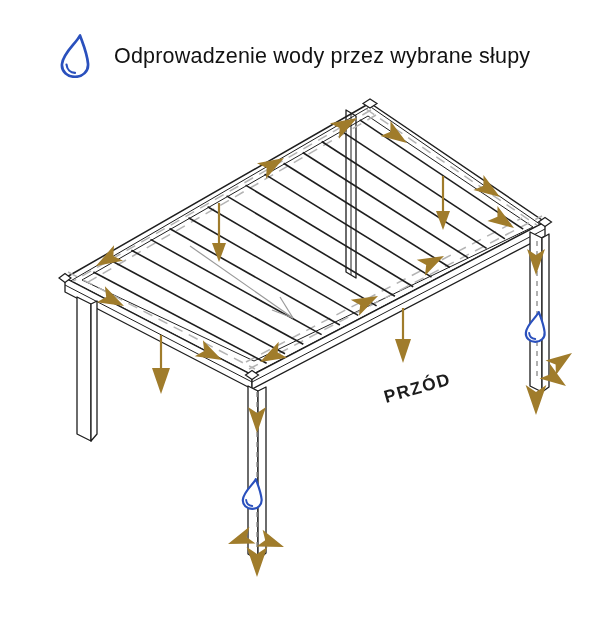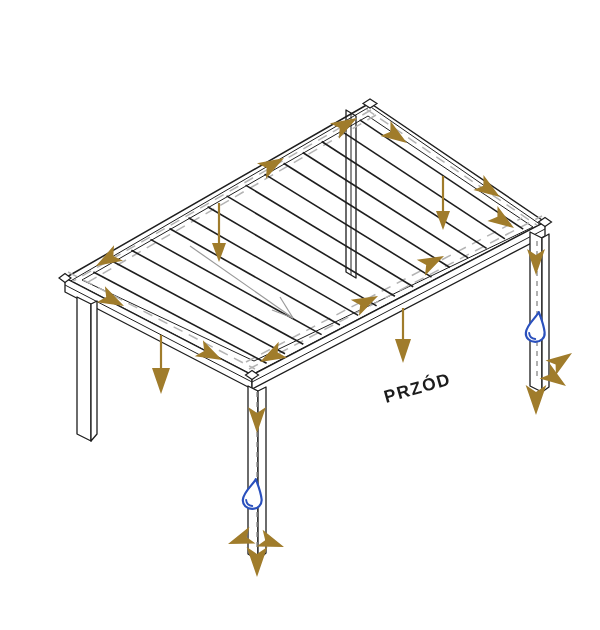--- a/index.html
+++ b/index.html
@@ -35,20 +35,27 @@
   .front-label{
     font-family:"Liberation Sans",sans-serif;font-weight:bold;font-size:17.5px;
     letter-spacing:1.5px;fill:#1c1c1c;
   }
 </style>
 </head>
 <body>
 
 <div class="stage">
 
+  <div class="header">
+    <svg width="34" height="44" viewBox="0 0 34 44" aria-hidden="true">
+      <path class="drop-path" stroke-width="2.7" d="M 22,1.5 C 18,9.5 5,19 4,30 C 3.2,37.5 9.5,42.8 17,42.8 C 24.5,42.8 30.8,37.5 30,29.5 C 29,19 25,10 22,1.5 Z"></path>
+      <path class="drop-shine" stroke-width="2.2" d="M 8.5,30.5 C 9,35.3 12.5,38.6 17,38.9"></path>
+    </svg>
+    <div class="title">Odprowadzenie wody przez wybrane słupy</div>
+  </div>
 
   <svg class="diagram" viewBox="0 0 600 630">
 
     <g>
       <polygon class="face" points="346,110 356,116 356,278 346,272"></polygon>
       <line class="edge-thin" x1="351" y1="113" x2="351" y2="275"></line>
     </g>
 
     <g>
 

